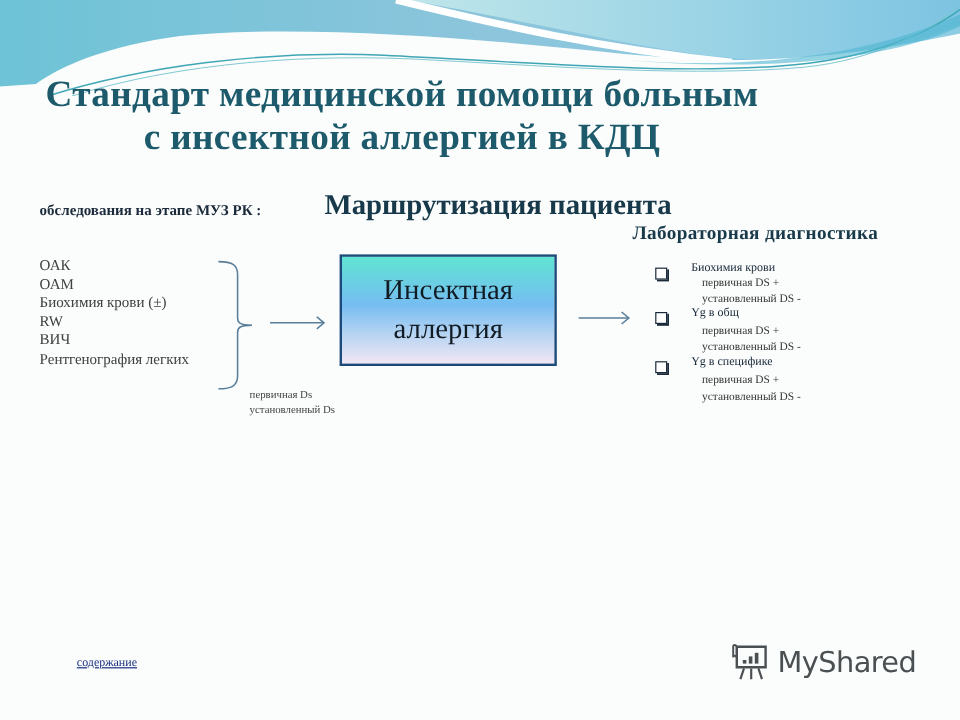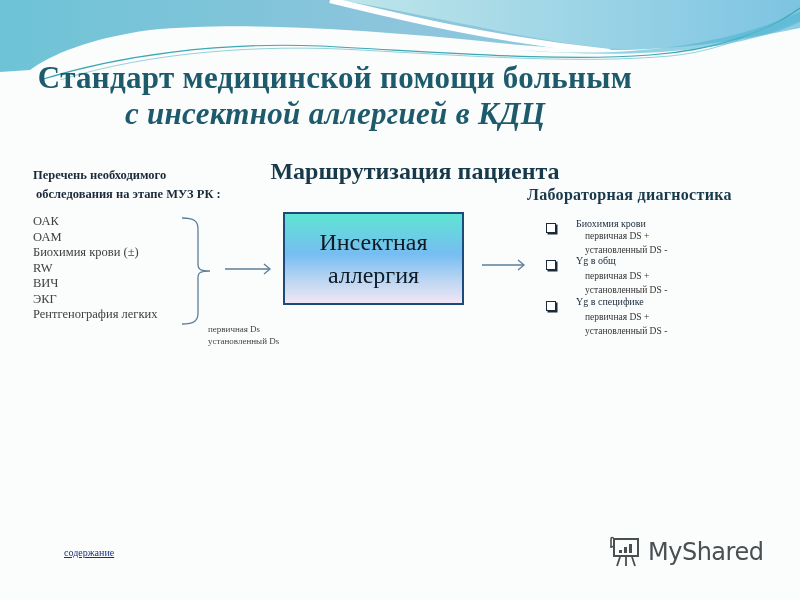--- a/index.html
+++ b/index.html
@@ -7,21 +7,21 @@
     width: 800px; height: 600px; position: relative; overflow: hidden;
     background: #fbfcfc;
     font-family: "Liberation Serif", "DejaVu Serif", serif;
   }
   .header-wave { position: absolute; left: 0; top: 0; width: 800px; height: 80px; }
   .title {
     position: absolute; left: 0; width: 640px; text-align: center;
     color: #1d5a6b; font-weight: bold; margin: 0;
   }
   .title-1 { top: 60px; font-size: 31px; letter-spacing: 0.3px; padding-left: 30px; box-sizing: border-box; }
-  .title-2 { top: 96px; font-size: 31px; letter-spacing: 0.3px; padding-left: 30px; box-sizing: border-box; font-style: italic; }
+  .title-2 { top: 96px; font-size: 31px; letter-spacing: 0.3px; padding-left: 30px; box-sizing: border-box; }
   .subtitle {
     position: absolute; left: 0; width: 800px; top: 138px; text-align: center;
     color: #17394a; font-weight: bold; font-size: 24px; padding-left: 30px; box-sizing: border-box;
   }
   .left-heading {
     position: absolute; left: 33px; top: 166px; color: #1a2a3a;
     font-size: 12.5px; font-weight: bold; line-height: 19px;
   }
   .left-heading div:nth-child(2) { padding-left: 3px; }
   .exam-list {
@@ -86,31 +86,29 @@
   <path d="M40,80 C120,55 220,42 320,46 C440,52 560,62 650,55 C720,50 770,30 800,8" stroke="#3ea6b4" stroke-width="1.2" fill="none"></path>
   <path d="M60,80 C150,52 260,44 360,50 C470,56 580,64 670,56 C730,50 775,25 800,5" stroke="#7ac7cf" stroke-width="0.8" fill="none"></path>
   <path d="M520,50 C620,58 720,48 800,12 L800,22 C740,50 640,60 520,50 Z" fill="#4fb6d0" opacity="0.6"></path>
 </svg>
 
 <h1 class="title title-1">Стандарт медицинской помощи больным</h1>
 <h1 class="title title-2">с инсектной аллергией  в  КДЦ</h1>
 <h2 class="subtitle">Маршрутизация пациента</h2>
 
 <div class="left-heading">
-  <div>Перечень необходимого</div>
   <div>обследования на этапе МУЗ РК :</div>
 </div>
 
 <ul class="exam-list">
   <li>ОАК</li>
   <li>ОАМ</li>
   <li>Биохимия крови (±)</li>
   <li>RW</li>
   <li>ВИЧ</li>
-  <li>ЭКГ</li>
   <li>Рентгенография легких</li>
 </ul>
 
 <svg class="brace-svg" width="36" height="112" viewBox="0 0 36 112">
   <path d="M2,3 C14,3 18,6 18,14 L18,50 C18,54 20,56 30,56 C20,56 18,58 18,62 L18,98 C18,106 14,109 2,109" stroke="#5a7f9a" stroke-width="1.3" fill="none"></path>
 </svg>
 
 <svg class="arrow-left" width="50" height="14" viewBox="0 0 50 14">
   <line x1="1" y1="7" x2="46" y2="7" stroke="#5a7f9a" stroke-width="1.3"></line>
   <path d="M40,2 L46,7 L40,12" stroke="#5a7f9a" stroke-width="1.3" fill="none"></path>

